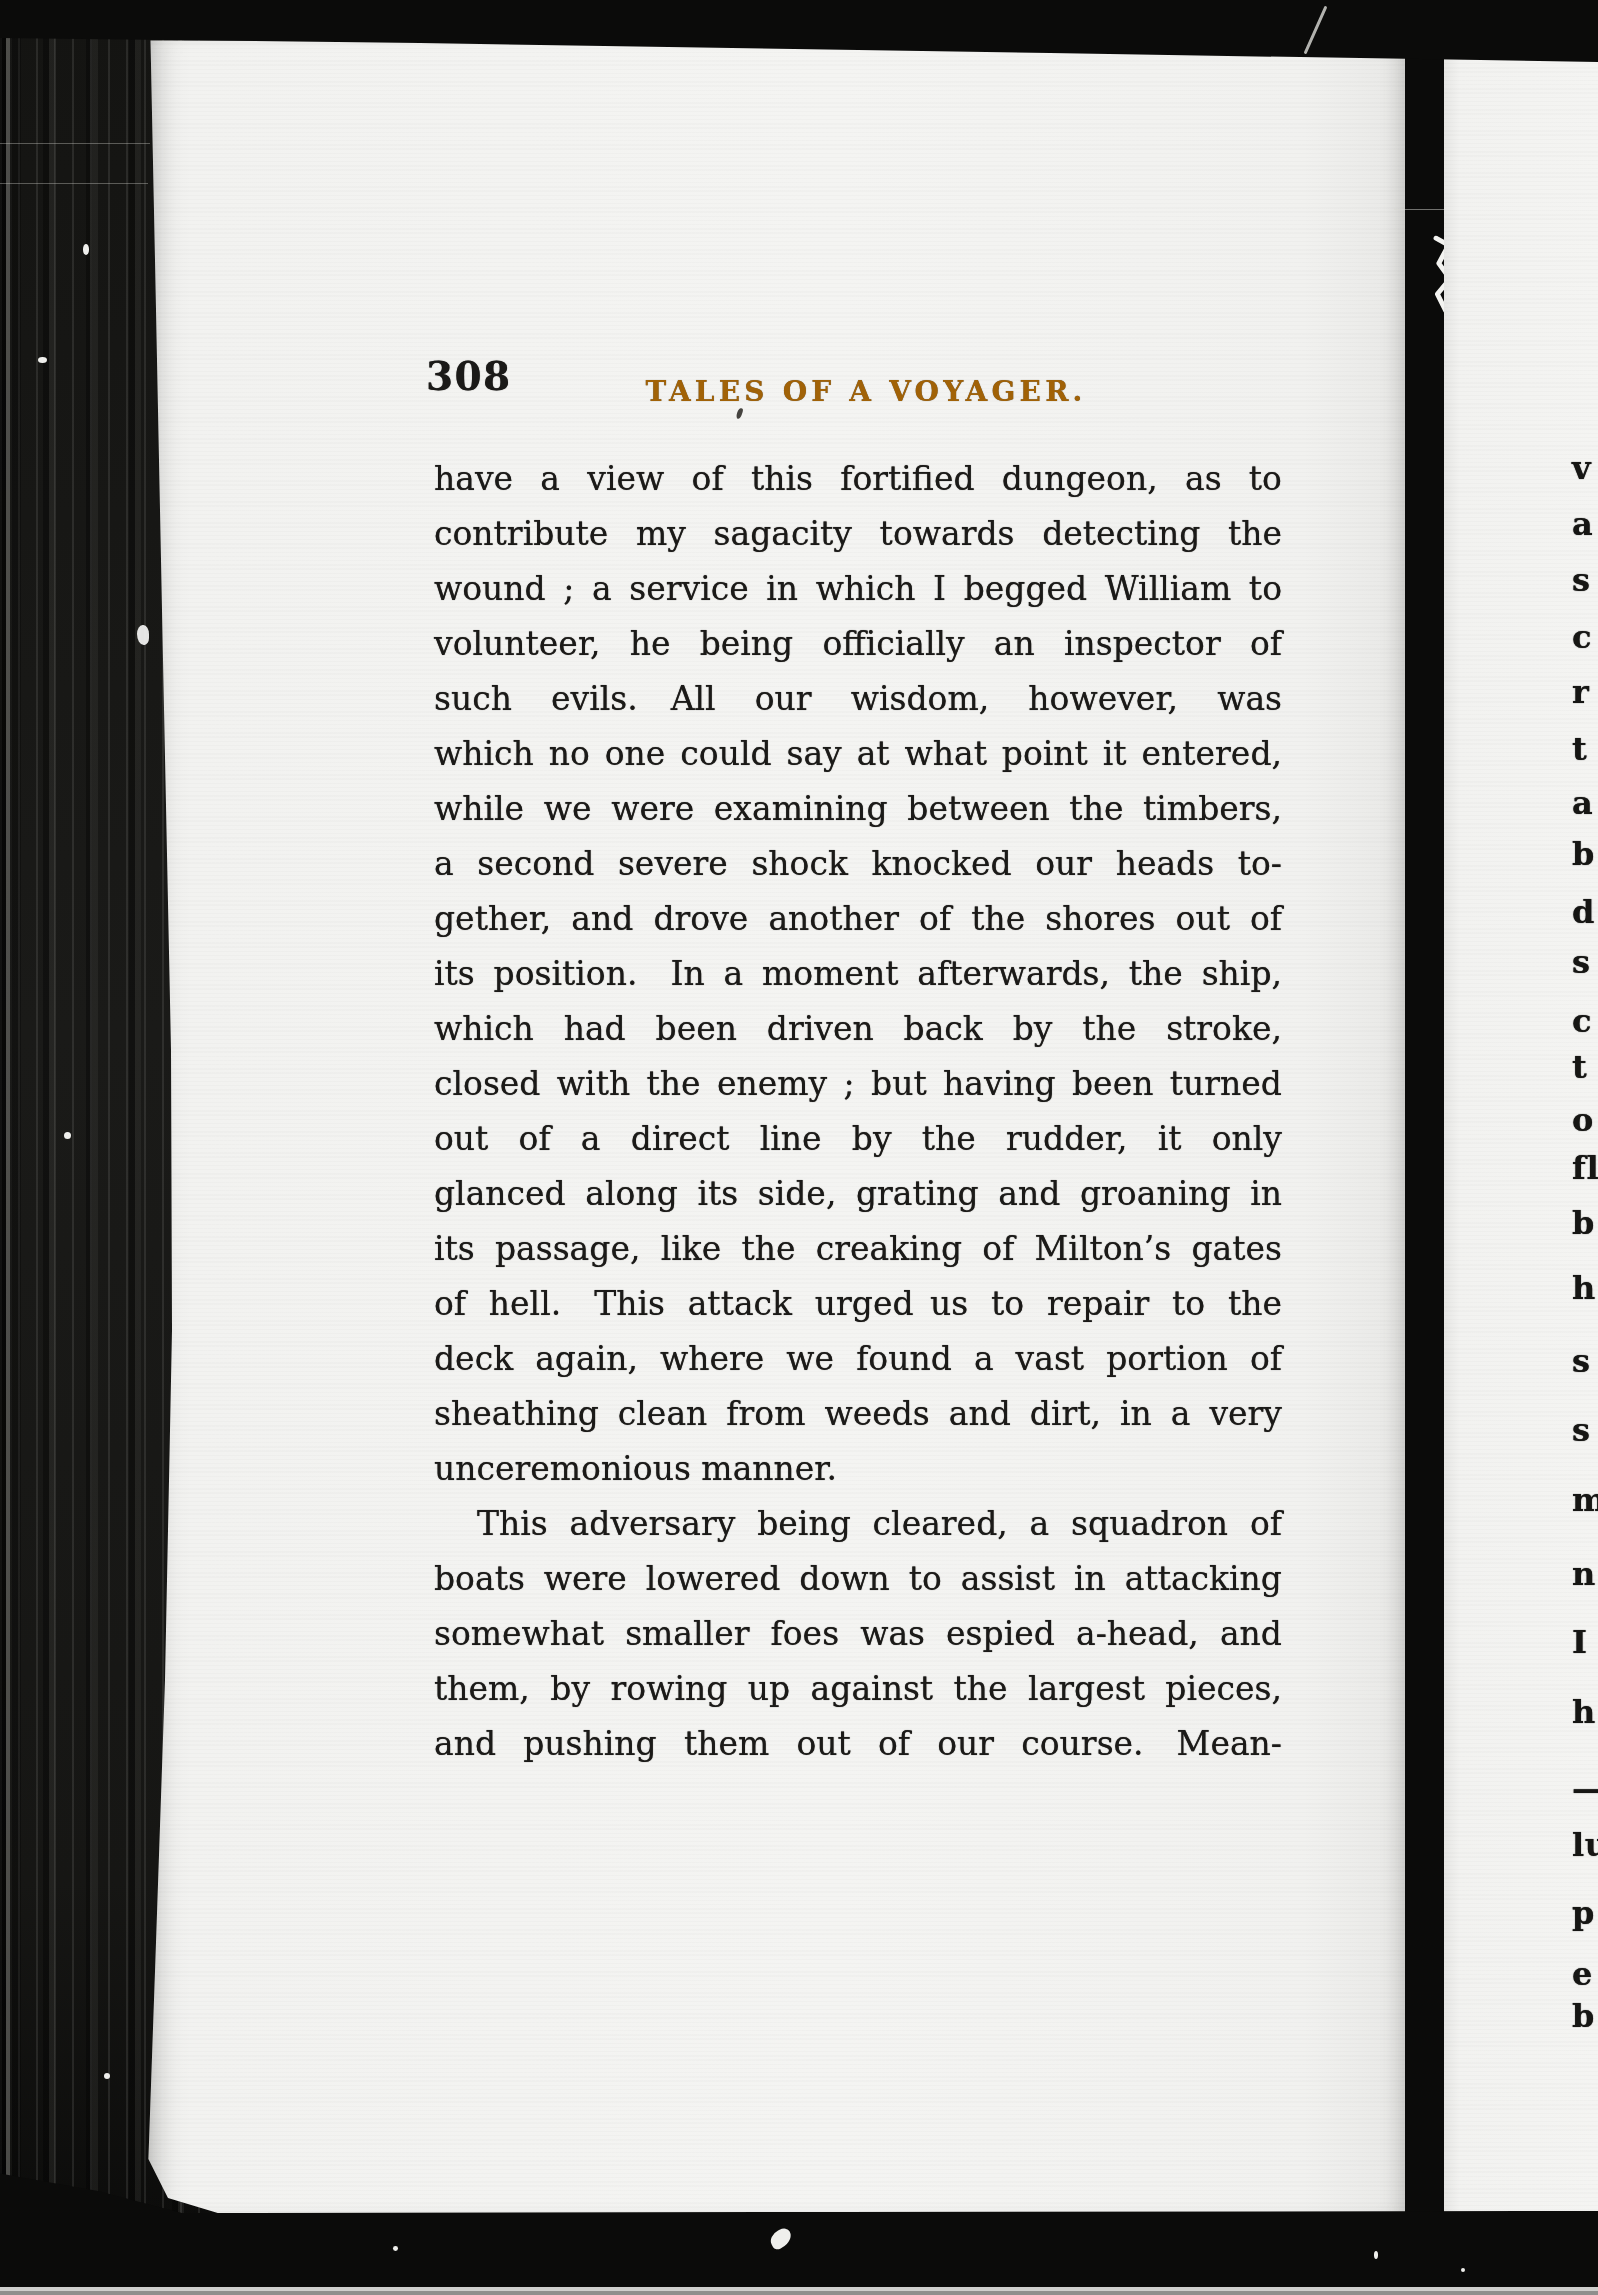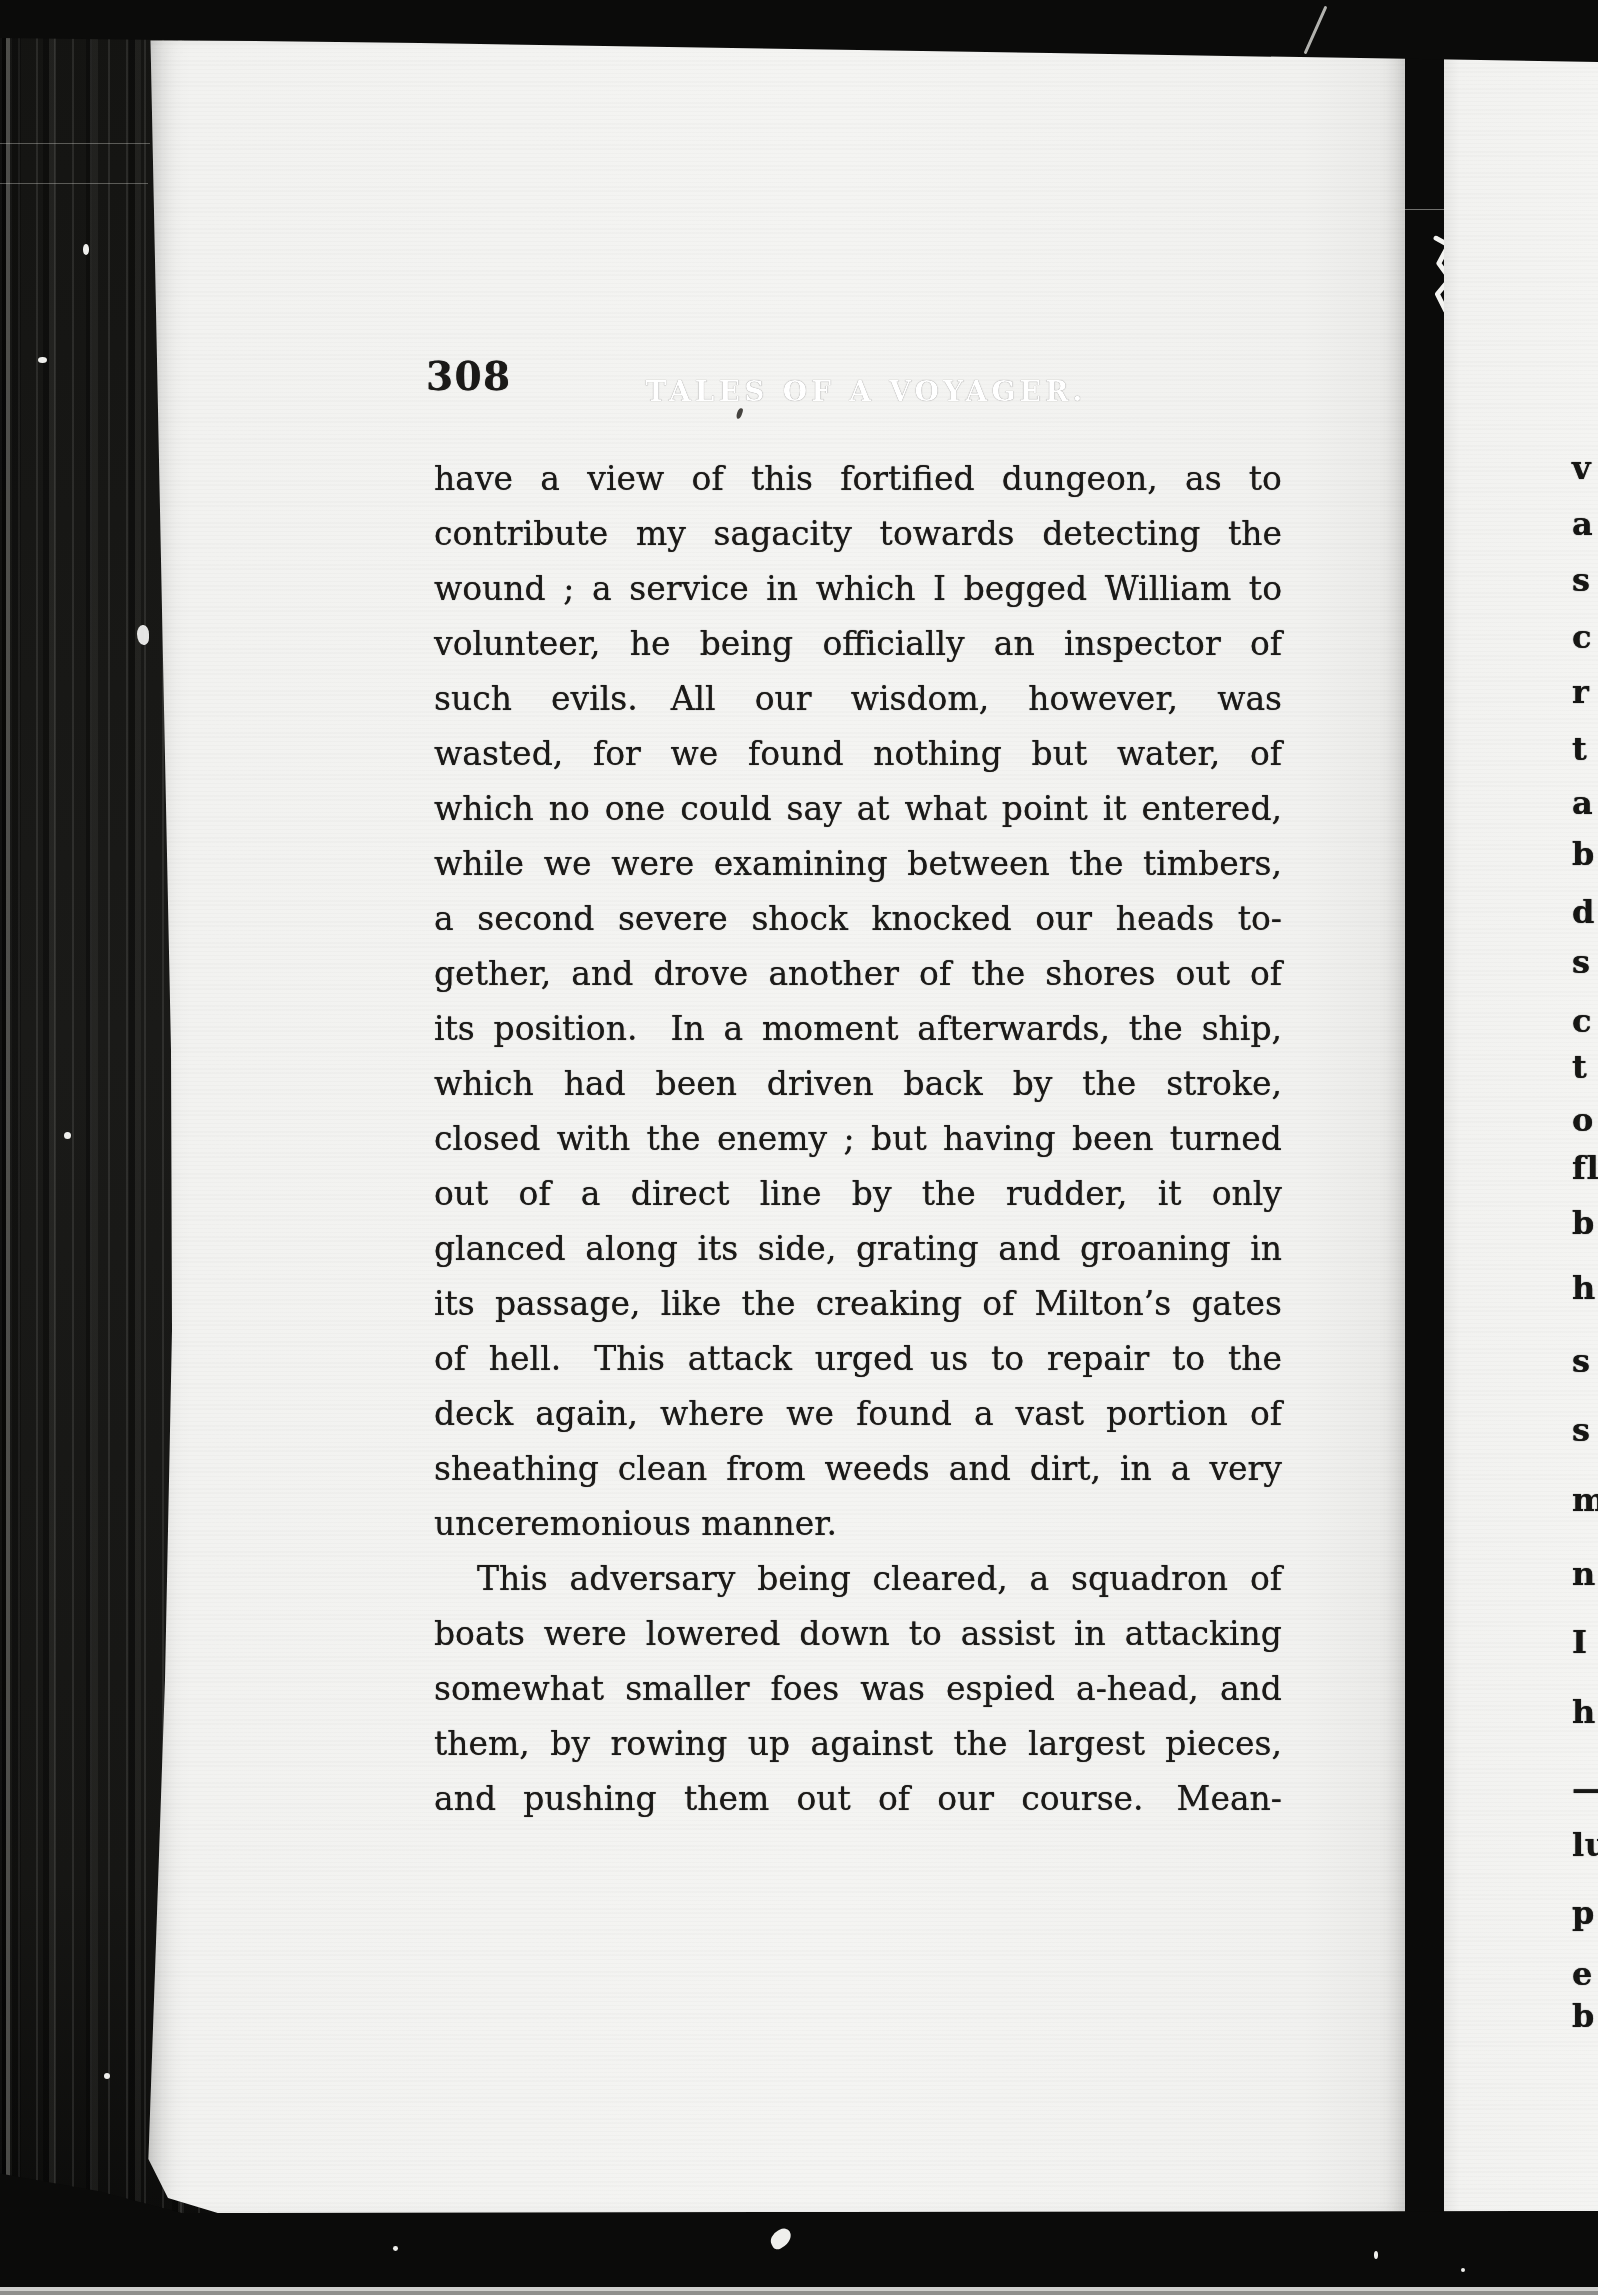--- a/index.html
+++ b/index.html
@@ -24,21 +24,21 @@
     background:
       repeating-linear-gradient(180deg, rgba(0,0,0,.016) 0 1.4px, rgba(255,255,255,0) 1.4px 4.2px),
       linear-gradient(90deg,#e9e9e7 0%,#f2f2f0 4%,#f4f4f2 55%,#f1f1ef 92%,#e8e8e6 100%);
     clip-path:polygon(10.5px 5.6px,1265px 5.6px,1265px 2177px,91px 2182px,28px 2163px,8.4px 2124px,
       15.4px 1925px,25px 1645px,32px 1295px,31px 1015px,22.4px 595px,15.4px 245px);
     box-shadow:inset 24px 0 31px -18px rgba(25,25,22,.4), inset -14px 0 21px -11.2px rgba(70,70,66,.28);}
 
   .pagenum{position:absolute;left:426px;top:353px;font-size:39px;font-weight:bold;color:var(--ink);
     letter-spacing:1.4px;text-shadow:0 0 0.7px rgba(27,26,24,.8);}
   .running-title{position:absolute;left:442px;top:375px;width:848px;text-align:center;
-    font-size:28px;font-weight:bold;letter-spacing:4.2px;color:#ffffff;text-shadow:0 0 0.7px rgba(27,26,24,.7);}
+    font-size:28px;font-weight:bold;letter-spacing:4.2px;color:#a16207;text-shadow:0 0 0.7px rgba(27,26,24,.7);}
   .ink-comma{position:absolute;left:737px;top:408px;width:4.9px;height:11.2px;border-radius:60% 40% 60% 60%;
     background:#45433f;transform:rotate(18deg);}
 
   .body-text{position:absolute;left:434px;top:451px;width:848px;color:var(--ink);
     font-size:33px;line-height:55px;text-shadow:0 0 0.8px rgba(30,28,25,.85);}
   .line{text-align:justify;text-align-last:justify;white-space:normal;height:55px;overflow:visible;}
   .line.nojust{text-align:left;text-align-last:left;}
   .line.indent{text-indent:43px;}
 
   .paper-chip{position:absolute;left:137px;top:625px;width:12px;height:19.6px;background:#fbfbf9;
@@ -91,21 +91,20 @@
   <div class="running-title">TALES OF A VOYAGER.</div>
   <div class="ink-comma"></div>
 
   <div class="body-text">
 
   <div class="line">have a view of this fortified dungeon, as to</div>
       <div class="line">contribute my sagacity towards detecting the</div>
       <div class="line">wound ; a service in which I begged William to</div>
       <div class="line">volunteer, he being officially an inspector of</div>
       <div class="line">such evils. All our wisdom, however, was</div>
-      <div class="line">wasted, for we found nothing but water, of</div>
       <div class="line">which no one could say at what point it entered,</div>
       <div class="line">while we were examining between the timbers,</div>
       <div class="line">a second severe shock knocked our heads to-</div>
       <div class="line">gether, and drove another of the shores out of</div>
       <div class="line">its position. In a moment afterwards, the ship,</div>
       <div class="line">which had been driven back by the stroke,</div>
       <div class="line">closed with the enemy ; but having been turned</div>
       <div class="line">out of a direct line by the rudder, it only</div>
       <div class="line">glanced along its side, grating and groaning in</div>
       <div class="line">its passage, like the creaking of Milton’s gates</div>

